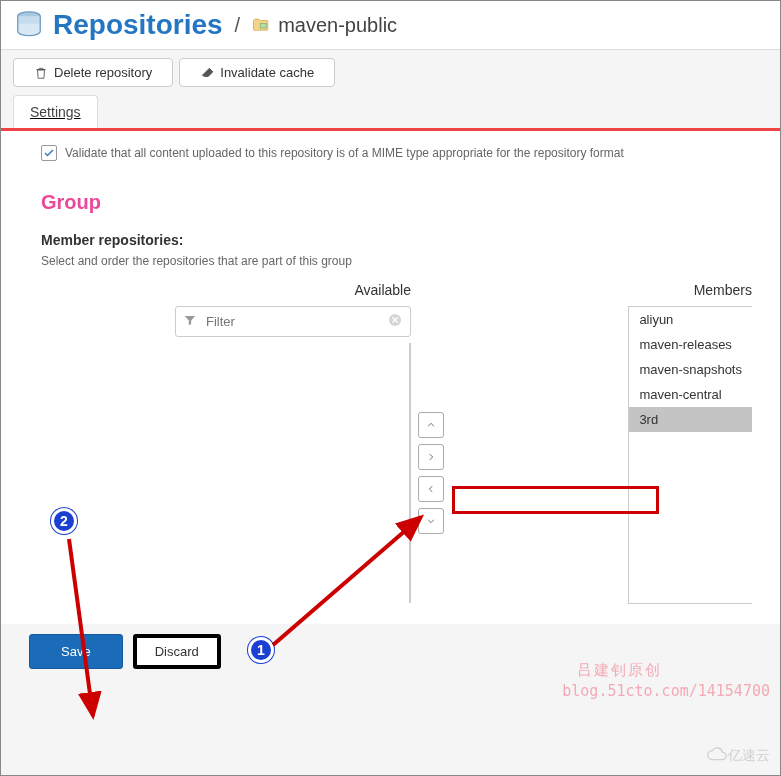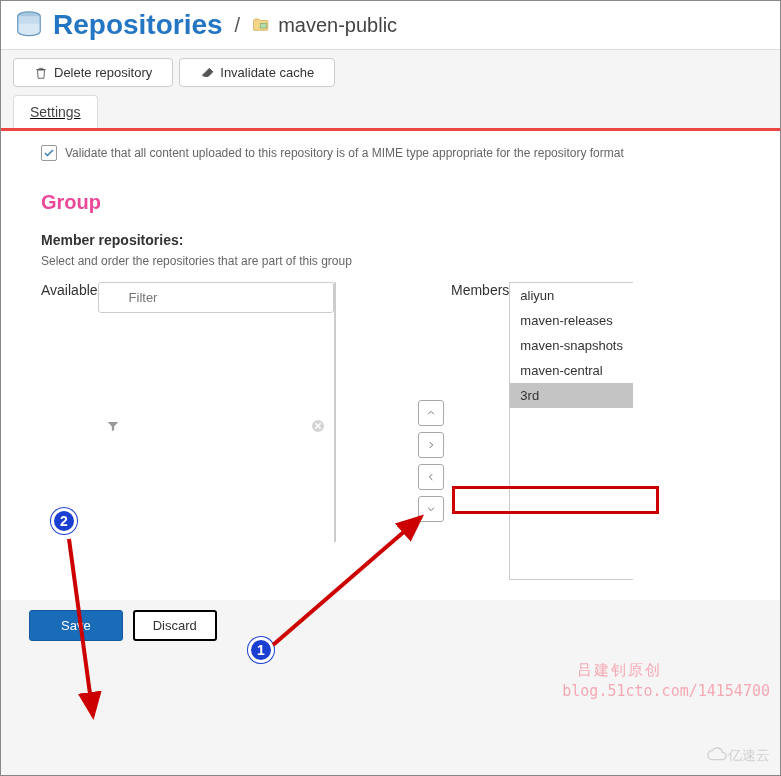--- a/index.html
+++ b/index.html
@@ -115,21 +115,21 @@
     }
     .field-help {
       font-size: 12px;
       color: #666;
       margin-bottom: 14px;
     }
     .group-cols {
       display: flex;
       gap: 0;
     }
-    .col { display: flex; flex-direction: row; }
+    .col { display: flex; flex-direction: column; align-items: flex-end; }
     .col-available { width: 370px; }
     .col-arrows { width: 40px; display: flex; flex-direction: column; align-items: center; justify-content: center; gap: 6px; padding-top: 60px; }
     .col-members { flex: 1; }
     .col-title { font-size: 14px; color: #333; margin-bottom: 8px; }
     .filter-wrap {
       position: relative;
       margin-bottom: 6px;
     }
     .filter-input {
       width: 100%;
@@ -189,21 +189,21 @@
       color: #fff;
       border: 1px solid #1559a0;
       padding: 6px 31px;
       border-radius: 3px;
       font-size: 13px;
       cursor: pointer;
     }
     .btn-discard {
       background: #fff;
       color: #333;
-      border: 2px solid #000000;
+      border: 4px solid #000000;
       padding: 6px 18px;
       border-radius: 3px;
       font-size: 13px;
       cursor: pointer;
     }
     .annot-red-box {
       position: absolute;
       border: 3px solid #cc0000;
       pointer-events: none;
     }

